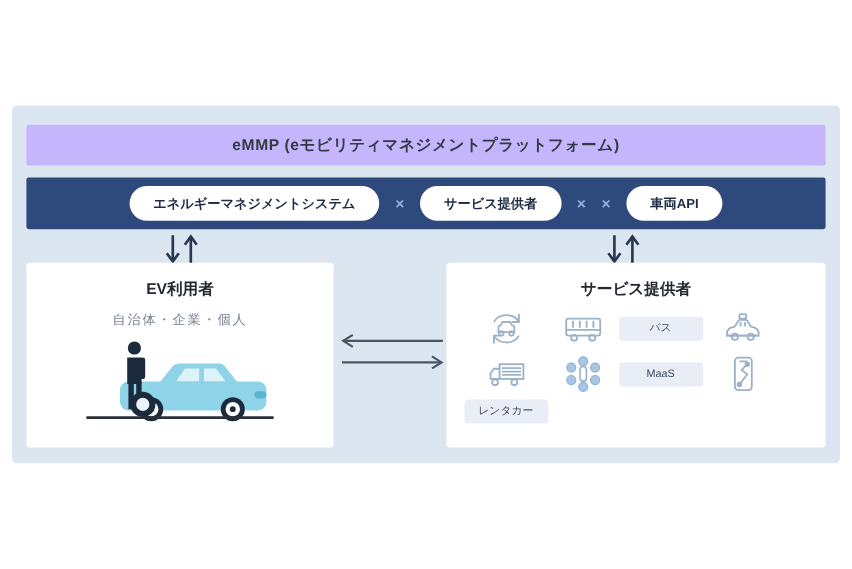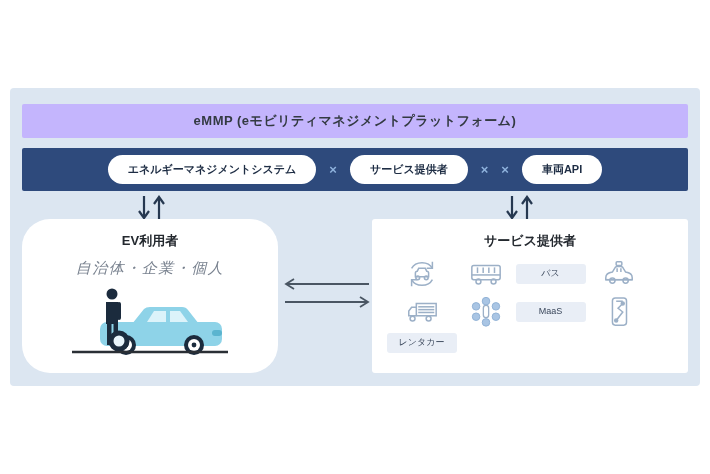--- a/index.html
+++ b/index.html
@@ -26,24 +26,24 @@
     background:#ffffff;border-radius:999px;height:29px;
     display:flex;align-items:center;justify-content:center;
     font-size:11px;font-weight:bold;color:#1e2d44;
     padding:0 20px;white-space:nowrap;
   }
   .sep{color:#8fb3dd;font-size:13px;font-weight:bold;}
   .vert-arrows{position:absolute;top:194px;width:40px;height:28px;}
   .vert-left{left:132px;}
   .vert-right{left:500px;}
   .box{position:absolute;top:219px;height:154px;background:#ffffff;border-radius:3px;}
-  .ev-box{left:22px;width:256px;text-align:center;border-radius:28px;}
+  .ev-box{left:22px;width:256px;text-align:center;}
   .service-box{left:372px;width:316px;}
   .box-title{margin-top:13px;font-size:13px;font-weight:bold;color:#24292f;text-align:center;}
-  .ev-sub{margin-top:9px;font-size:15px;color:#79828f;letter-spacing:1.5px;font-style:italic;}
+  .ev-sub{margin-top:9px;font-size:11px;color:#79828f;letter-spacing:1.5px;}
   .car-wrap{margin-top:4px;}
   .exchange{position:absolute;left:281px;top:274px;width:92px;height:38px;}
   .sgrid{
     margin-top:7px;display:grid;
     grid-template-columns:38px 72px 40px 78px;
     column-gap:9px;row-gap:3px;
     justify-content:center;align-items:center;justify-items:center;
   }
   .chip{
     background:#e9eef6;border-radius:3px;

